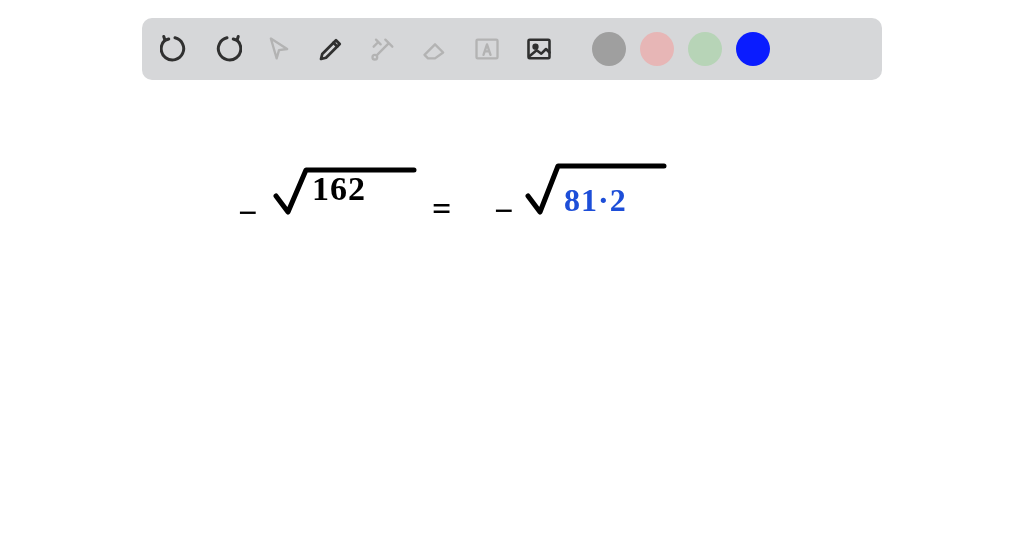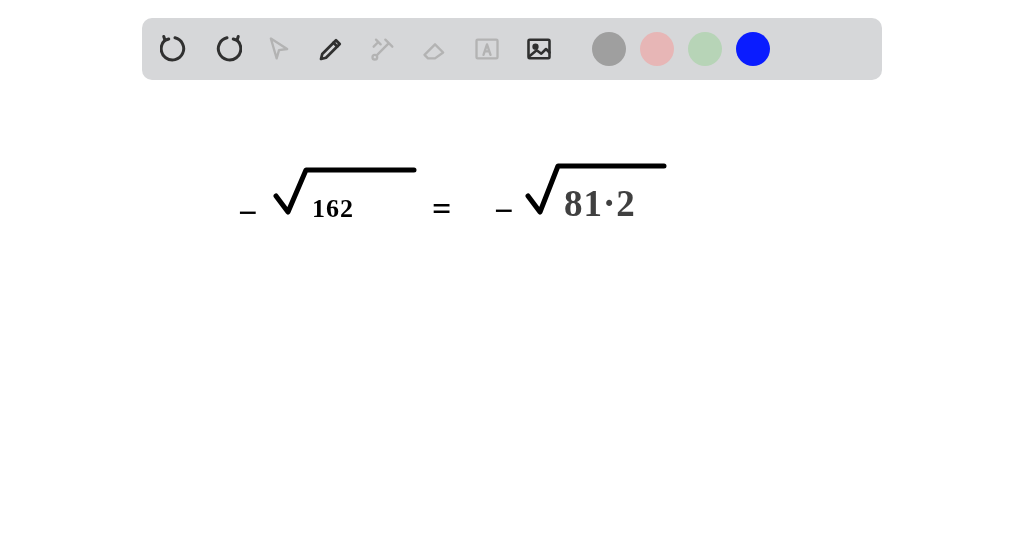--- a/index.html
+++ b/index.html
@@ -129,24 +129,24 @@
 
 </div>
 
 <div class="canvas">
 
   <span class="hand" style="left:238px; top:104px; font-size:34px;">−</span>
 
   <svg class="rad" style="left:272px; top:72px;" width="150" height="60" viewBox="0 0 150 60">
     <path d="M4 34 L16 50 L34 8 L142 8" fill="none" stroke="#000" stroke-width="5" stroke-linecap="round" stroke-linejoin="round"></path>
   </svg>
-  <span class="hand" style="left:312px; top:104px; font-size:26px; letter-spacing:1px;">162</span>
+  <span class="hand" style="left:312px; top:80px; font-size:34px; letter-spacing:1px;">162</span>
 
   <span class="hand" style="left:432px; top:100px; font-size:34px;">=</span>
 
   <span class="hand" style="left:494px; top:102px; font-size:34px;">−</span>
 
   <svg class="rad" style="left:524px; top:68px;" width="150" height="64" viewBox="0 0 150 64">
     <path d="M4 38 L16 54 L34 8 L140 8" fill="none" stroke="#000" stroke-width="5" stroke-linecap="round" stroke-linejoin="round"></path>
   </svg>
-  <span class="hand" style="left:564px; top:92px; font-size:37px; color:#404040; letter-spacing:1px;">81·2</span>
+  <span class="hand" style="left:564px; top:92px; font-size:32px; color:#1d4ed8; letter-spacing:1px;">81·2</span>
 
 </div>
 
 </body></html>

